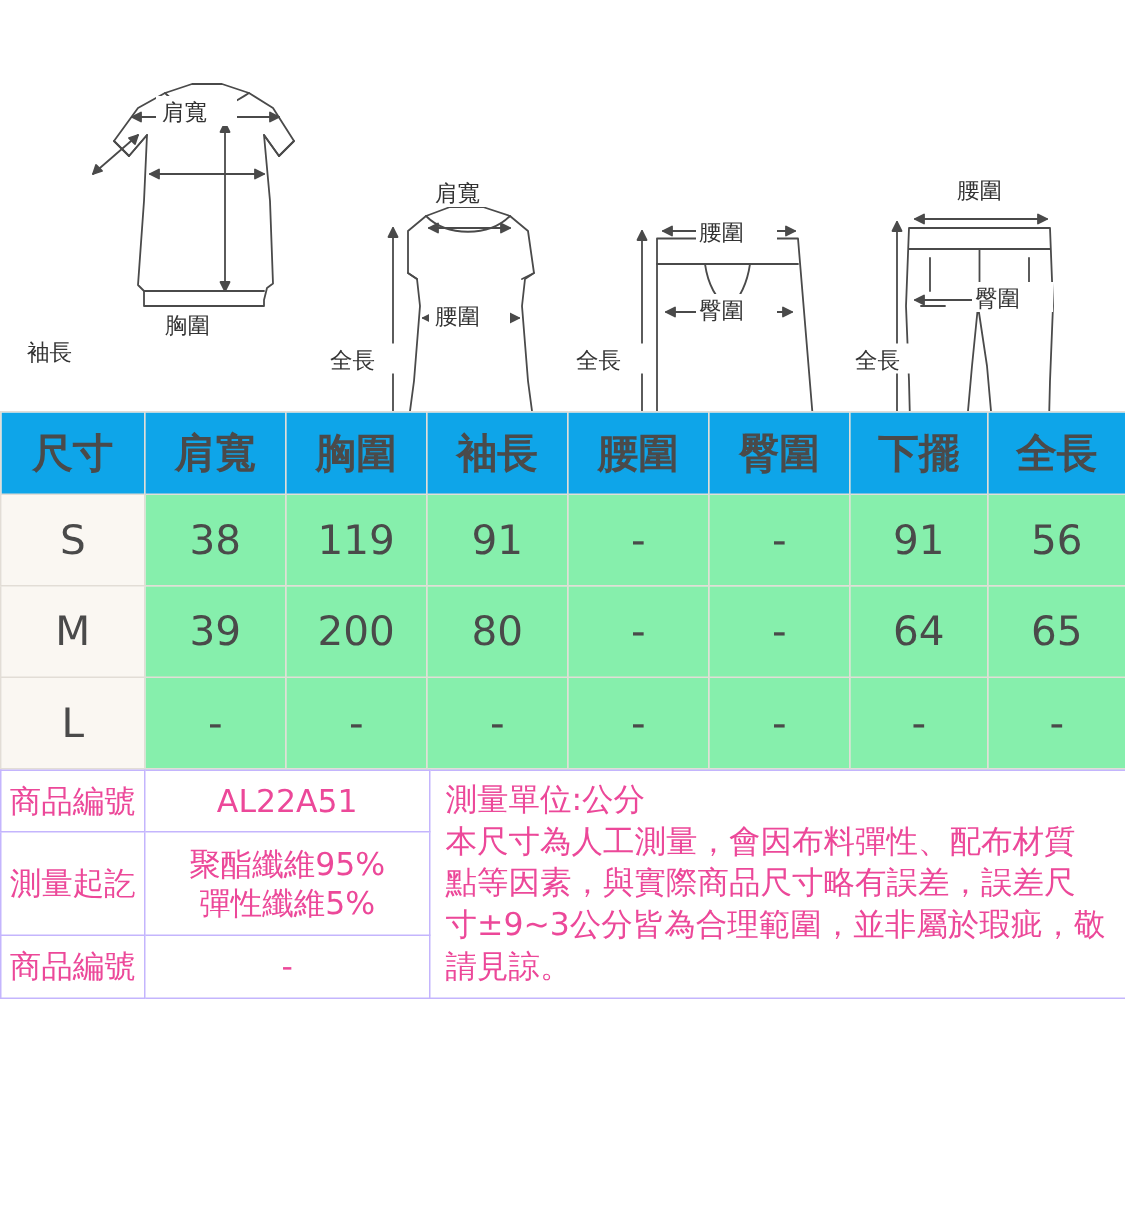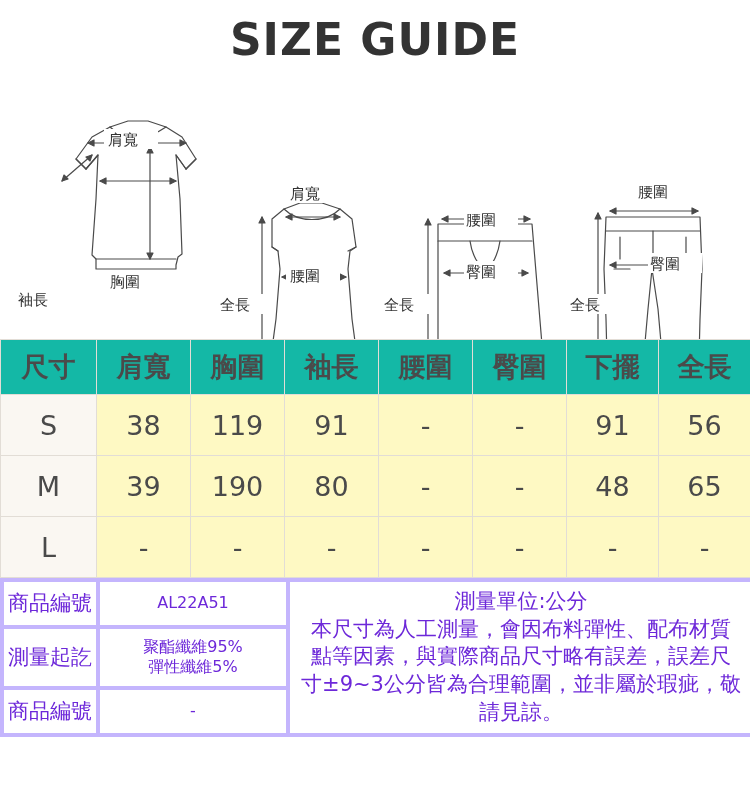--- a/index.html
+++ b/index.html
@@ -37,73 +37,72 @@
   }
   .sizetable td, .sizetable th{
     border:1px solid #e2ddd6;
     text-align:center;
     font-size:27px;
     color:#4a4a4a;
     height:58px;
     font-family:"DejaVu Sans", sans-serif;
   }
   .sizetable thead th{
-    background:#14b8a6;
+    background:#0ea5e9;
     font-weight:600;
     font-size:27px;
     height:52px;
     margin-left:24px;
   }
   .sizetable tbody td{
-    background:#fef9c3;
+    background:#86efac;
   }
   .sizetable tbody td.lab{
     background:#faf7f2;
     font-weight:400;
   }
 
   
   .infotable{
     border-collapse:collapse;
     width:750px;
     table-layout:fixed;
   }
   .infotable td{
-    border:4px solid #c4b5fd;
+    border:1px solid #c4b5fd;
     font-size:22px;
-    color:#6d28d9;
+    color:#ec4899;
     font-family:"DejaVu Sans", sans-serif;
     vertical-align:middle;
     text-align:center;
     padding:4px 2px;
   }
   .infotable td.key{
     width:100px;
     font-size:21px;
   }
   .infotable td.val{
     width:175px;
-    font-size:16px;
+    font-size:21px;
     line-height:1.25;
   }
   .infotable td.note{
-    text-align:center;
+    text-align:left;
     padding:6px 8px 6px 10px;
     font-size:21px;
     line-height:1.32;
     letter-spacing:0px;
   }
   .note-line{display:block;}
 </style>
 </head>
 <body>
 
 <div class="page">
 
-  <div class="title">SIZE GUIDE</div>
 
   <div class="figures">
     <svg width="750" height="270" viewBox="0 0 750 270" xmlns="http://www.w3.org/2000/svg">
       <g fill="none" stroke="#4a4a4a" stroke-width="1.2" stroke-linejoin="round" stroke-linecap="round">
 
         <g>
           <path d="M92,68 L110,58 L128,52 L148,52 L166,58 L182,68
                    L196,90 L186,100 L176,86
                    L180,130 L182,185 L178,188 L176,196 L176,200
                    L96,200 L96,190 L92,186 L96,130 L98,86
@@ -277,25 +276,25 @@
         <td>119</td>
         <td>91</td>
         <td>-</td>
         <td>-</td>
         <td>91</td>
         <td>56</td>
       </tr>
       <tr>
         <td class="lab">M</td>
         <td>39</td>
-        <td>190</td>
+        <td>200</td>
         <td>80</td>
         <td>-</td>
         <td>-</td>
-        <td>48</td>
+        <td>64</td>
         <td>65</td>
       </tr>
       <tr>
         <td class="lab">L</td>
         <td>-</td>
         <td>-</td>
         <td>-</td>
         <td>-</td>
         <td>-</td>
         <td>-</td>

